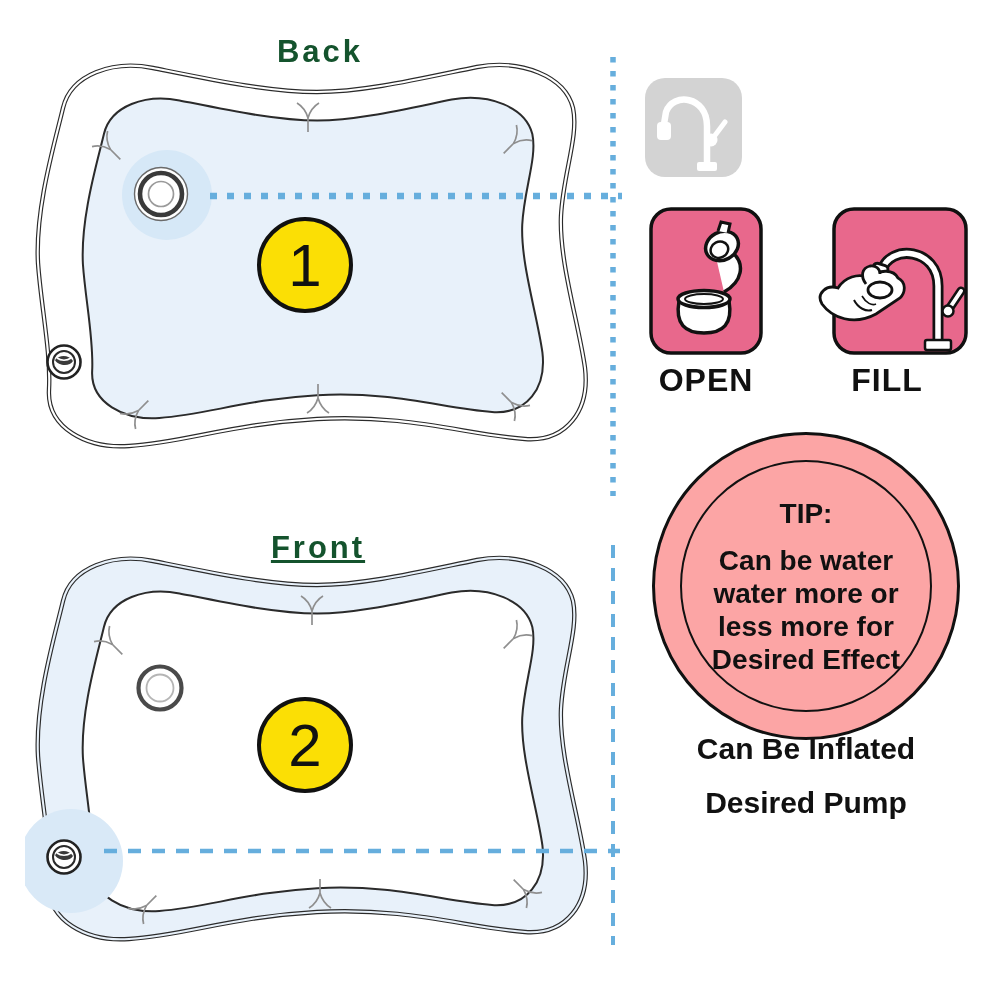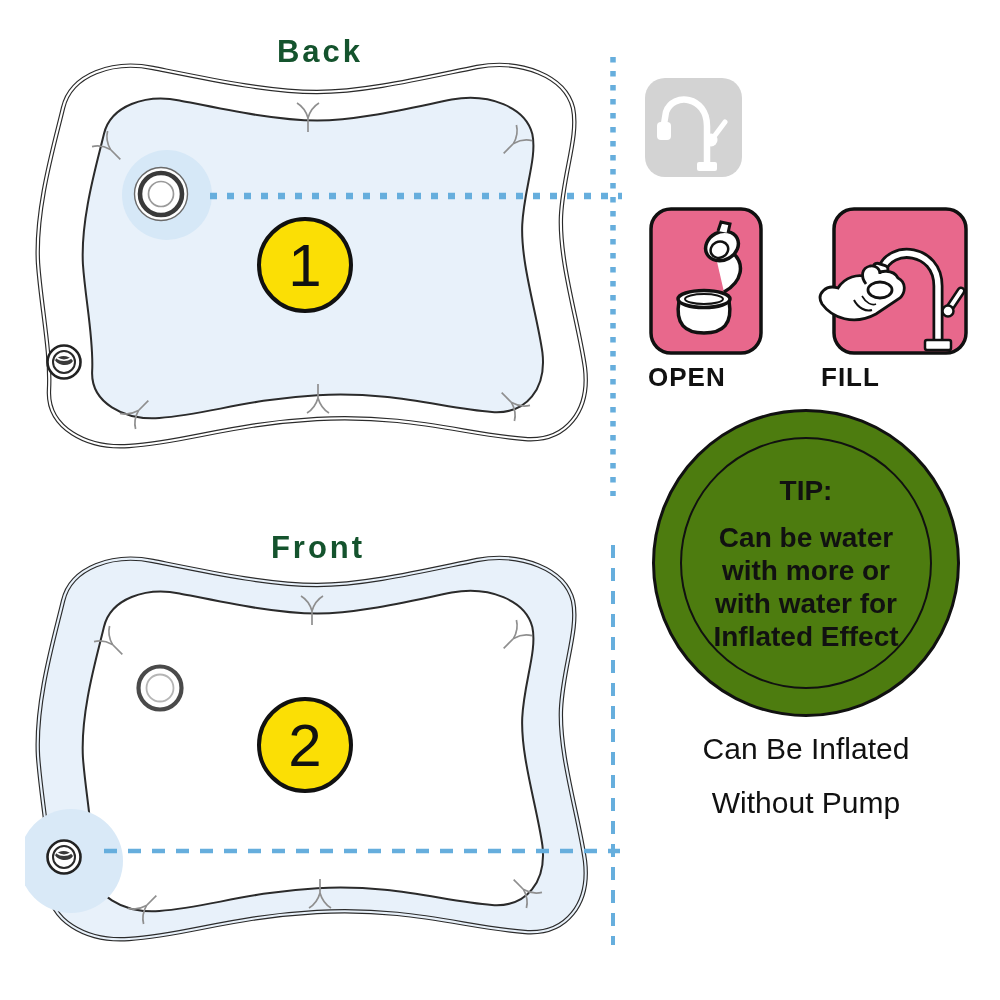--- a/index.html
+++ b/index.html
@@ -22,40 +22,40 @@
     font-size:60px;font-weight:400;color:#111;
     box-sizing:border-box;z-index:5;
   }
   
   .faucet-box{
     left:645px;top:78px;width:97px;height:99px;
     background:#d3d3d3;border-radius:20px;z-index:3;
   }
   
   .step-label{
-    text-align:left;font-size:26px;font-weight:bold;letter-spacing:1px;color:#111;
+    text-align:center;font-size:32px;font-weight:bold;letter-spacing:1px;color:#111;
   }
   
   .tip{
-    left:652px;top:409px;width:308px;height:308px;border-radius:50%;
-    background:#4d7c0f;border:3px solid #111;box-sizing:border-box;z-index:3;
+    left:652px;top:432px;width:308px;height:308px;border-radius:50%;
+    background:#fca5a5;border:3px solid #111;box-sizing:border-box;z-index:3;
   }
   .tip-ring{
     position:absolute;inset:25px;border:2.5px solid #111;border-radius:50%;
   }
   .tip-text{
     position:absolute;inset:0;display:flex;flex-direction:column;
     align-items:center;justify-content:center;padding-top:2px;
     text-align:center;font-weight:bold;color:#111;
   }
   .tip-heading{font-size:28px;margin-bottom:14px;}
   .tip-line{font-size:28px;line-height:33px;}
   .caption{
     left:640px;top:722px;width:332px;text-align:center;
-    font-size:30px;font-weight:normal;line-height:54px;color:#111;z-index:3;
+    font-size:30px;font-weight:bold;line-height:54px;color:#111;z-index:3;
   }
   svg{display:block;}
   .overlay{left:0;top:0;z-index:4;pointer-events:none;}
   .matsvg{z-index:1;}
 </style>
 </head>
 <body>
 
 <div class="abs mat-label" style="left:210px;top:34px;">Back</div>
 
@@ -94,21 +94,21 @@
   <use href="#crease" transform="translate(490,84) rotate(45)"></use>
   <use href="#crease" transform="translate(293,342) rotate(180)"></use>
   <use href="#crease" transform="translate(112,354) rotate(-135)"></use>
   <use href="#crease" transform="translate(488,346) rotate(135)"></use>
 </svg>
 
 <div class="abs num-circle" style="left:257px;top:217px;">
   <span>1</span>
 </div>
 
-<div class="abs mat-label" style="left:208px;top:530px;">Front</div>
+<div class="abs mat-label" style="left:208px;top:530px;text-decoration:underline;">Front</div>
 
 <svg class="abs matsvg" style="left:25px;top:551px;" width="585" height="412" viewBox="0 0 585 412">
 
   <use href="#matO" fill="#e8f1fa" stroke="#2b2b2b" stroke-width="4.4"></use>
   <use href="#matO" fill="none" stroke="#e8f1fa" stroke-width="2.1"></use>
 
   <use href="#matO" transform="translate(47,34) scale(0.84)" fill="#ffffff" stroke="#2b2b2b" stroke-width="2.4"></use>
 
   <g transform="translate(135,137)">
     <circle r="21.5" fill="#ffffff" stroke="#4a4a4a" stroke-width="4.2"></circle>
@@ -178,22 +178,22 @@
   <path d="M36,94 C 40,102 48,106 54,104" stroke="#111" stroke-width="2" fill="none"></path>
   <path d="M44,90 C 48,97 54,100 58,98" stroke="#111" stroke-width="1.6" fill="none"></path>
 </svg>
 <div class="abs step-label" style="left:821px;top:362px;width:132px;">FILL</div>
 
 <div class="abs tip">
   <div class="tip-ring"></div>
   <div class="tip-text">
     <div class="tip-heading">TIP:</div>
     <div class="tip-line">Can be water</div>
-    <div class="tip-line">with more or</div>
-    <div class="tip-line">with water for</div>
-    <div class="tip-line">Inflated Effect</div>
+    <div class="tip-line">water more or</div>
+    <div class="tip-line">less more for</div>
+    <div class="tip-line">Desired Effect</div>
   </div>
 </div>
 
 <div class="abs caption">
   <div>Can Be Inflated</div>
-  <div>Without Pump</div>
+  <div>Desired Pump</div>
 </div>
 
 </body></html>

